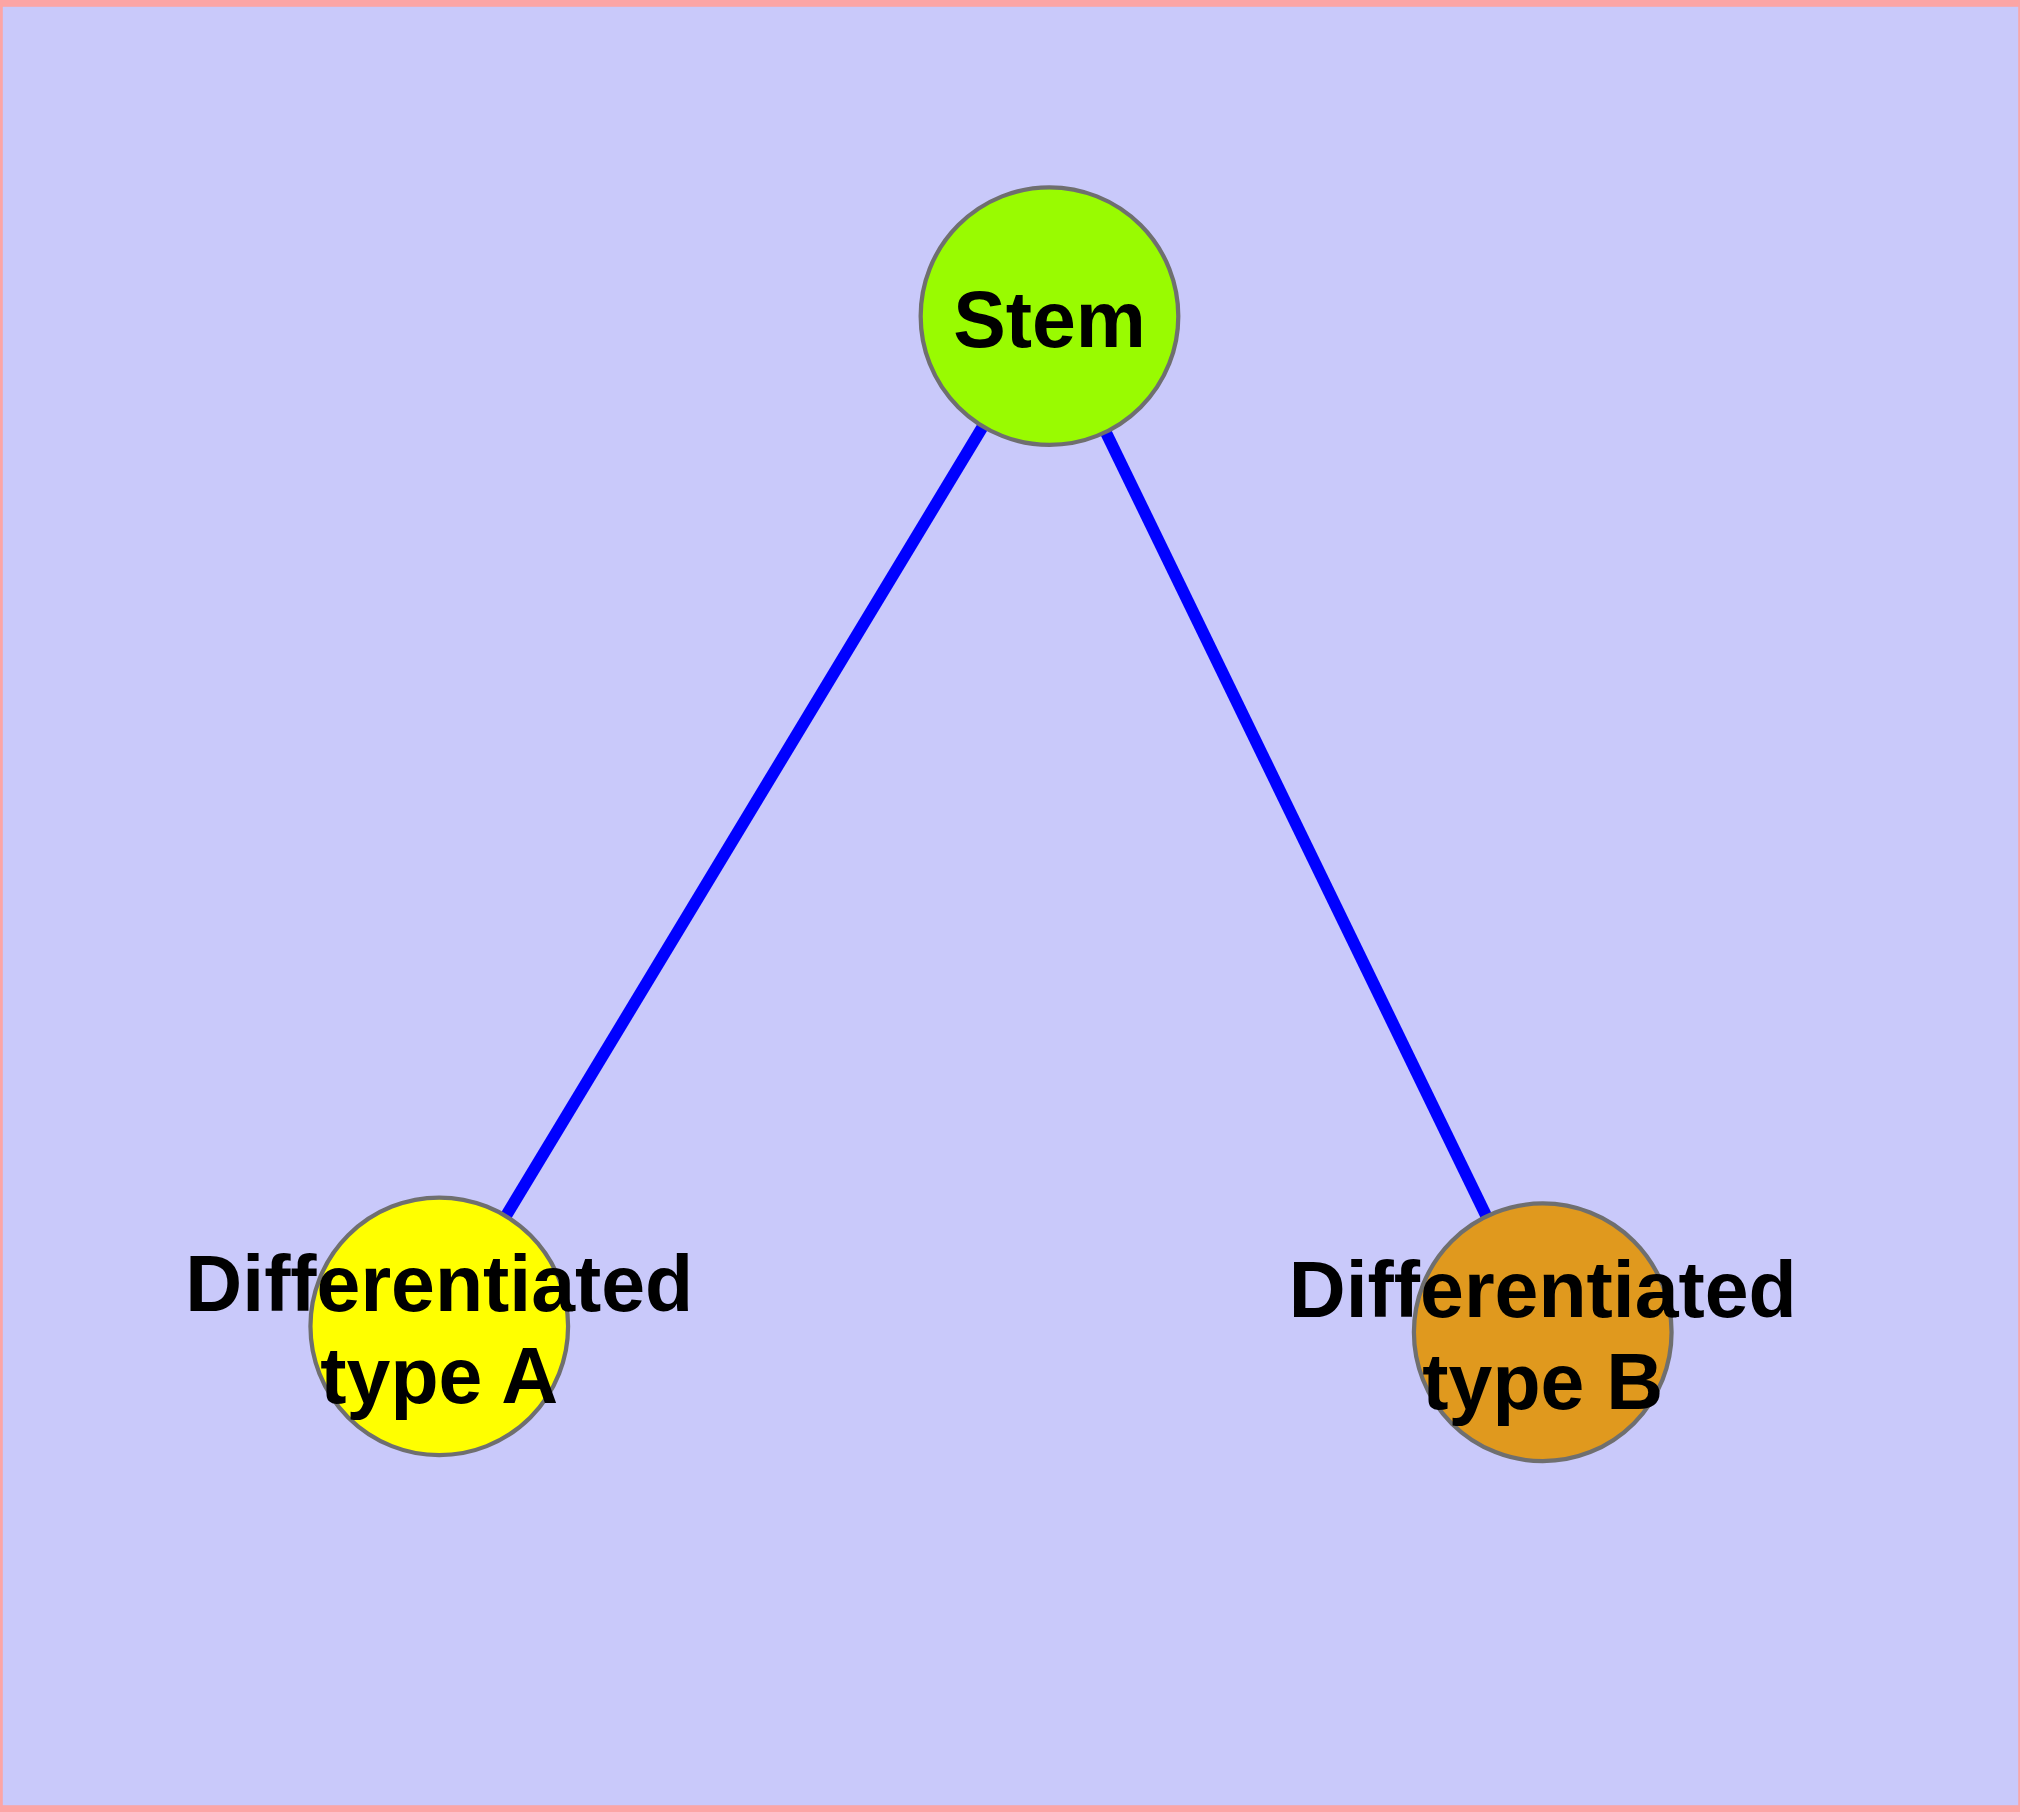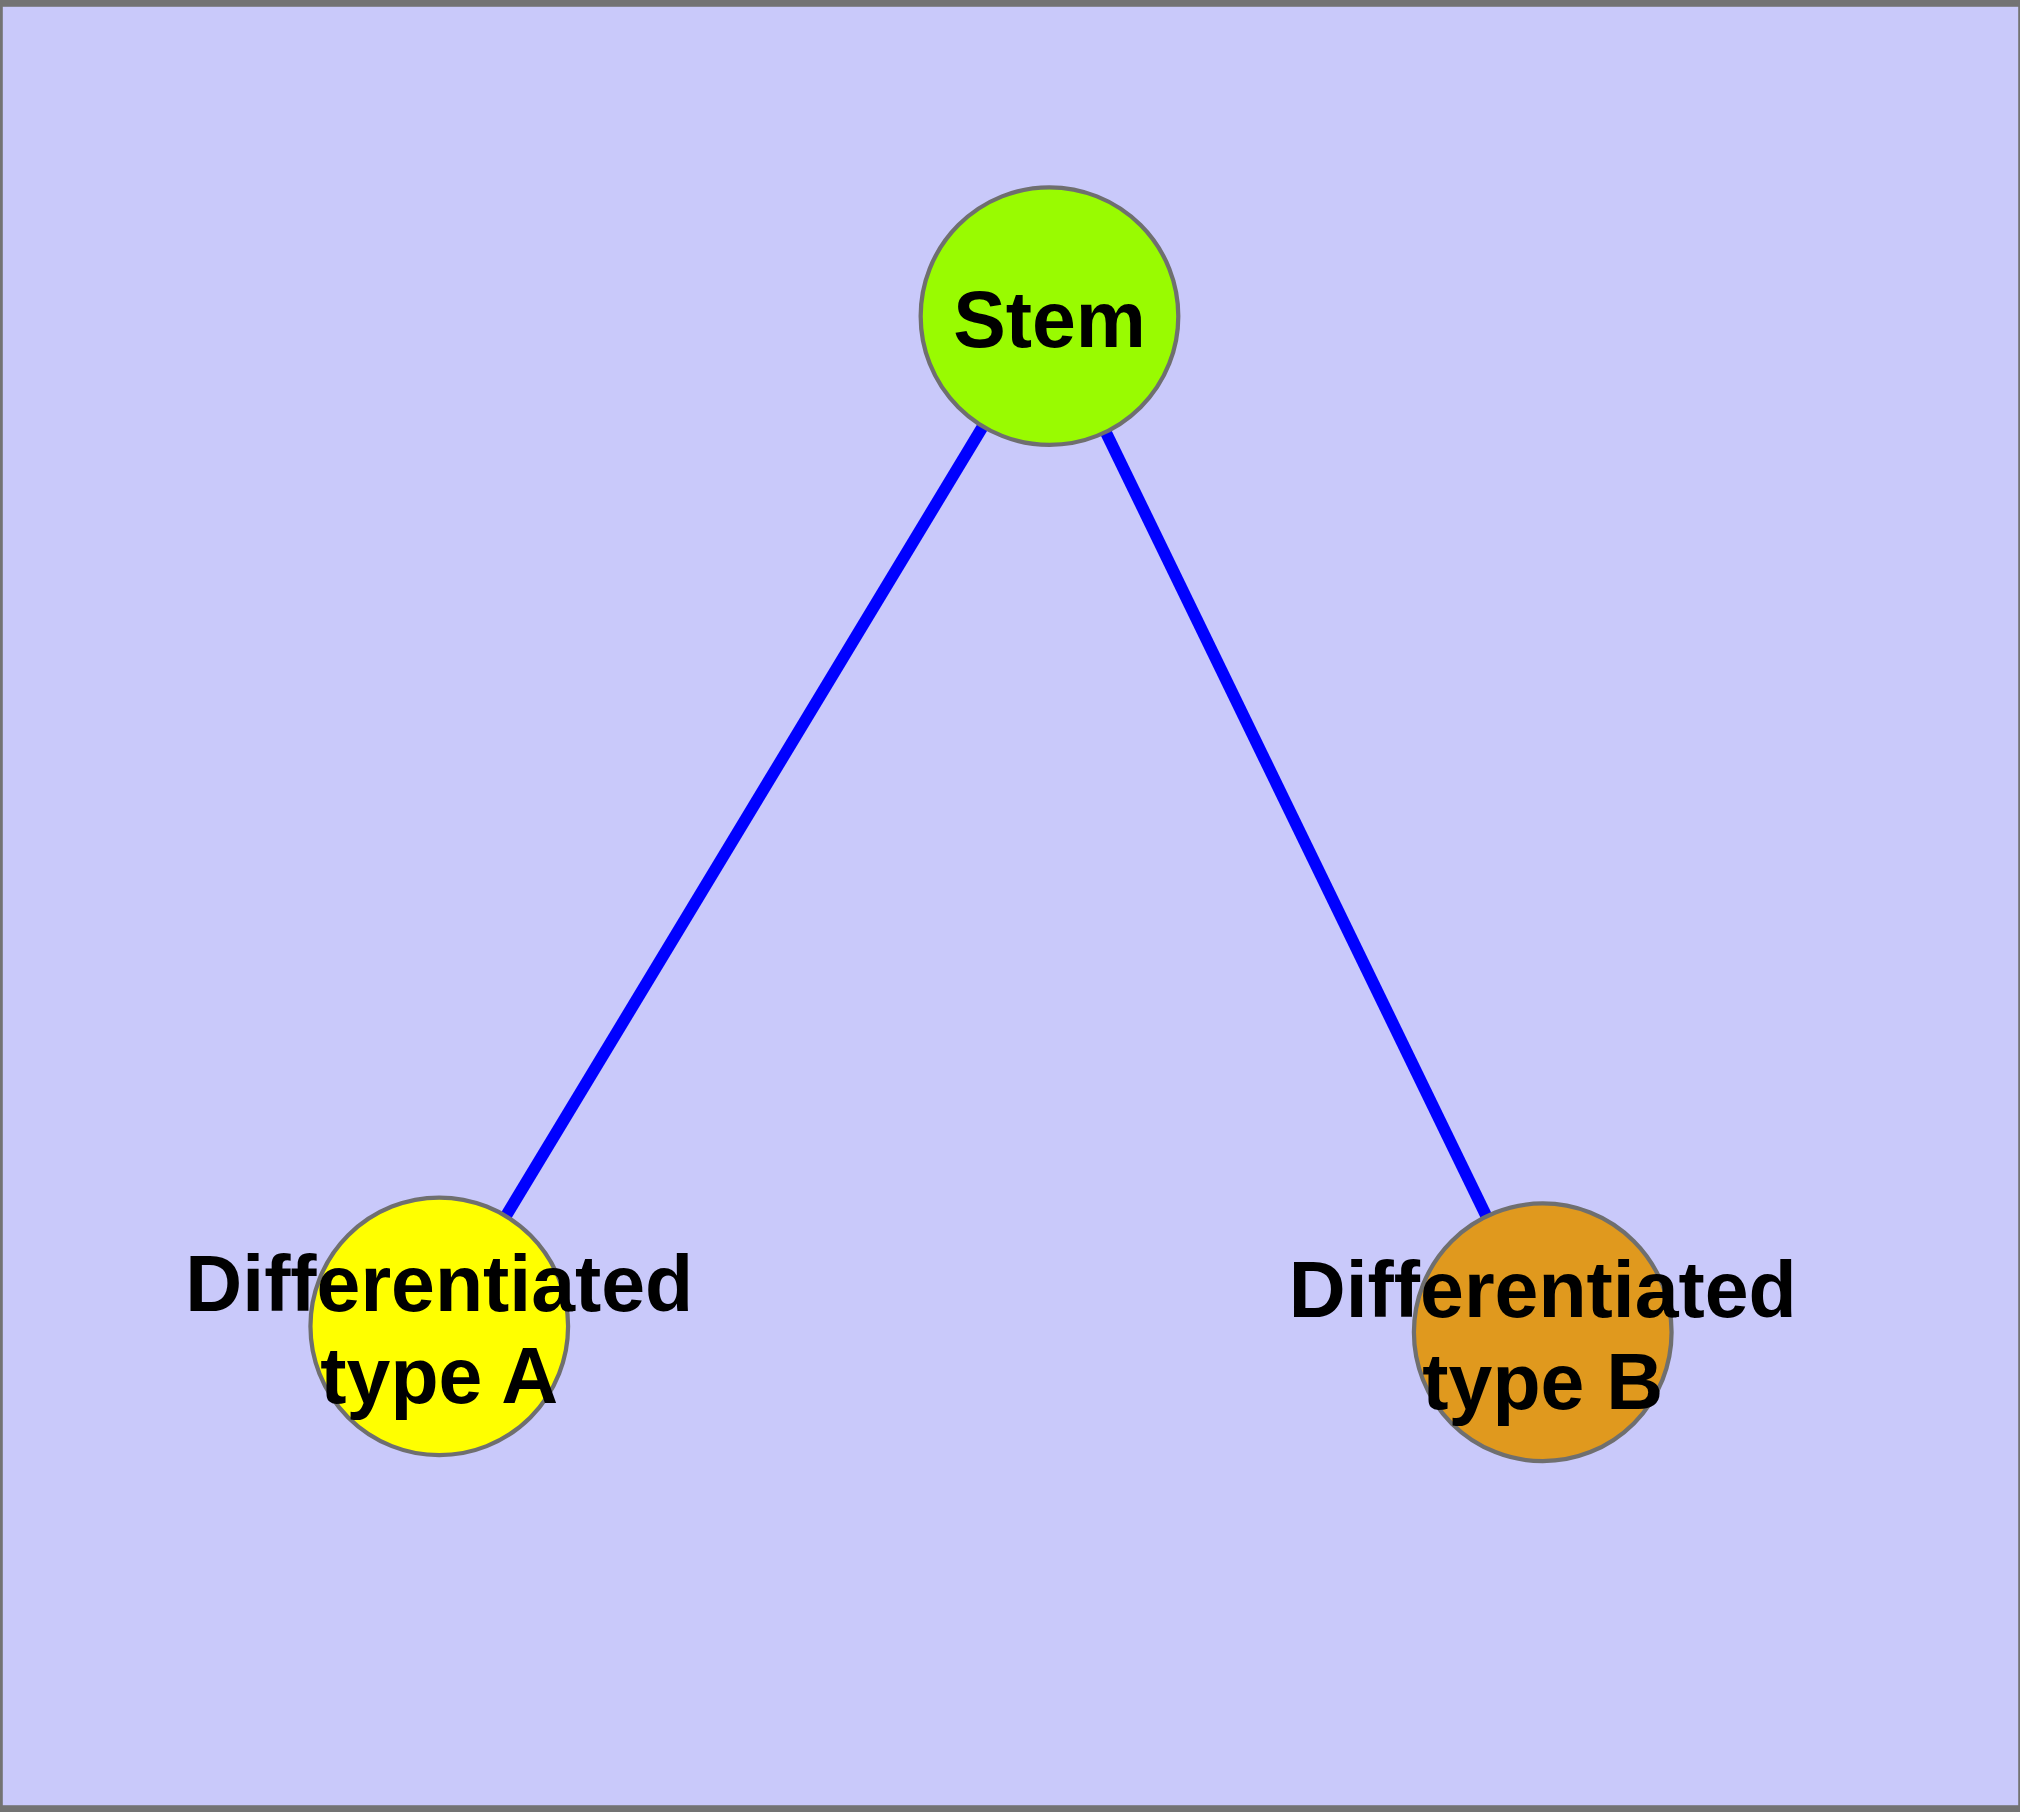--- a/index.html
+++ b/index.html
@@ -4,21 +4,21 @@
 <style>
   html, body {
     margin: 0;
     padding: 0;
     background: #FFFFFF;
   }
   .stage {
     position: relative;
     width: 2021px;
     height: 1812px;
-    background: #737373;
+    background: #fca5a5;
     overflow: hidden;
   }
   .stage svg {
     position: absolute;
     left: 0;
     top: 0;
     width: 100%;
     height: 100%;
     display: block;
   }

